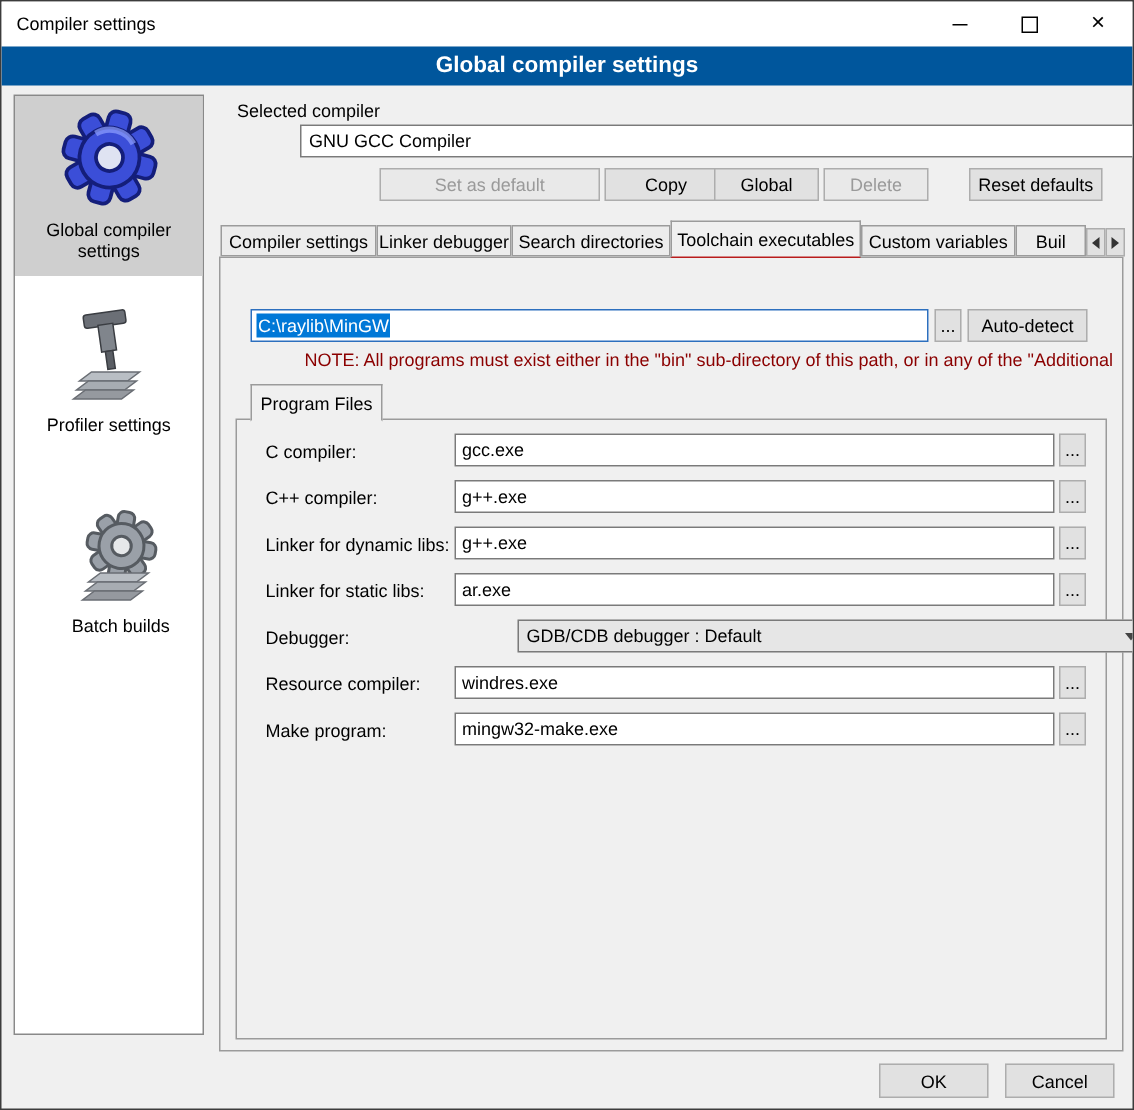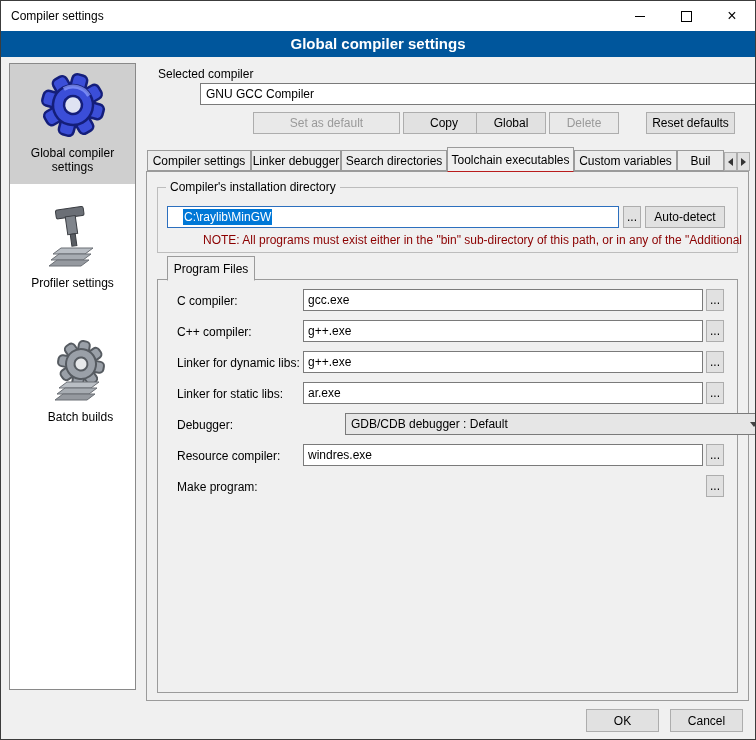--- a/index.html
+++ b/index.html
@@ -51,21 +51,21 @@
        display:flex; align-items:center; justify-content:center; z-index:4;}
   
   .panel{position:absolute; left:145px; top:170px; width:603px; height:530px; box-sizing:border-box;
        border:1px solid #9B9B9B; background:#F0F0F0; z-index:2;}
   .subpanel{position:absolute; left:156px; top:278px; width:581px; height:414px; box-sizing:border-box;
        border:1px solid #9B9B9B; background:#F0F0F0; z-index:2;}
   .groupbox{position:absolute; left:156px; top:186px; width:581px; height:66px; box-sizing:border-box; border:1px solid #BDBDBD;}
   .groupbox .legend{position:absolute; top:-8px; left:8px; background:#F0F0F0; padding:0 4px; white-space:nowrap;}
   .install-input{position:absolute; left:166px; top:205px; width:452px; height:22px; box-sizing:border-box;
        border:1px solid #2C6FBE; background:#fff; display:flex; align-items:center; padding-left:3px; z-index:5;}
-  .sel-text{background:#0078D7; color:#fff; padding:1px 1px;margin-left:12px;}
+  .sel-text{background:#0078D7; color:#fff; padding:1px 1px;}
   .note{position:absolute; left:166px; top:232px; width:575px; color:#8B0000; white-space:nowrap; overflow:hidden; z-index:5;text-align:right;}
   .z5{z-index:5;}
 </style>
 </head>
 <body>
 
 <div class="window">
 
   <div class="titlebar">
     <span class="title">Compiler settings</span>
@@ -184,23 +184,20 @@
     </div>
   <div class="tabscroll" style="left:723px;">
       <span class="tri-left"></span>
     </div>
   <div class="tabscroll" style="left:736px;">
       <span class="tri-right"></span>
     </div>
 
   <div class="panel"></div>
 
-  <div class="groupbox z5">
-    <span class="legend">Compiler's installation directory</span>
-  </div>
   <div class="install-input">
     <span class="sel-text">C:\raylib\MinGW</span>
   </div>
   <div class="btn z5" style="left:622px; top:205px; width:18px;">
       <span>...</span>
     </div>
   <div class="btn z5" style="left:644px; top:205px; width:80px;">
       <span>Auto-detect</span>
     </div>
   <div class="note">NOTE: All programs must exist either in the "bin" sub-directory of this path, or in any of the "Additional</div>
@@ -244,20 +241,21 @@
     <span class="tri-down"></span>
   </div>
 
   <span class="lbl z5" style="left:176px; top:448px;">Resource compiler:</span>
   <input class="txt z5" style="left: 302px; top: 443px; width: 400px;" value="windres.exe">
   <div class="btn z5" style="left:705px; top:443px; width:18px;">
       <span>...</span>
     </div>
 
   <span class="lbl z5" style="left:176px; top:479px;">Make program:</span>
+  <input class="txt z5" style="left: 302px; top: 474px; width: 400px;" value="mingw32-make.exe">
   <div class="btn z5" style="left:705px; top:474px; width:18px;">
       <span>...</span>
     </div>
 
   <div class="btn" style="left:585px; top:708px; width:73px; height:23px;">
       <span>OK</span>
     </div>
   <div class="btn" style="left:669px; top:708px; width:73px; height:23px;">
       <span>Cancel</span>
     </div>

